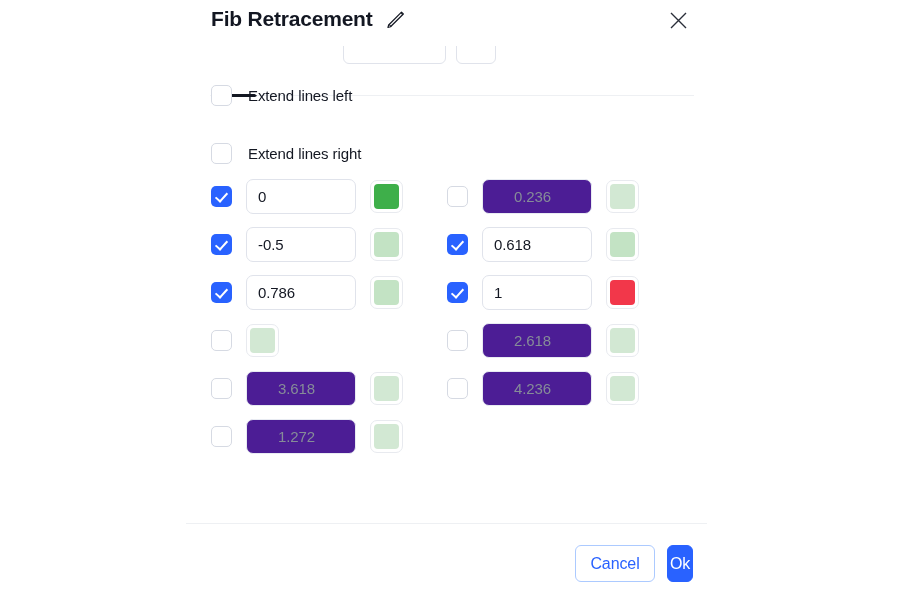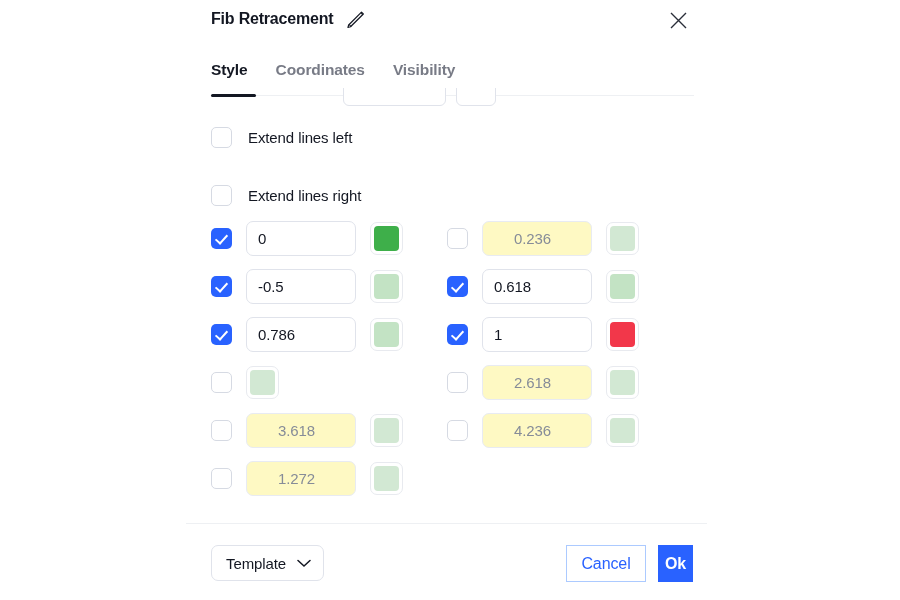--- a/index.html
+++ b/index.html
@@ -35,21 +35,21 @@
   }
   .title-wrap {
     position: absolute;
     left: 211px;
     top: 5px;
     display: flex;
     align-items: center;
     gap: 12px;
   }
   .title {
-    font-size: 16px;
+    font-size: 21px;
     font-weight: bold;
     letter-spacing: -0.2px;
     color: #131722;
     line-height: 28px;
   }
   .pencil-icon {
     width: 22px;
     height: 22px;
     display: block;
     cursor: pointer;
@@ -205,21 +205,21 @@
     border: 1px solid #e0e3eb;
     background: #ffffff;
     font-family: "Liberation Sans", sans-serif;
     font-size: 15px;
     color: #131722;
     padding: 0 11px;
     outline: none;
     letter-spacing: -0.1px;
   }
   .level-input.disabled {
-    background: #fef9c3;
+    background: #4c1d95;
     border-color: #e8ebf2;
     color: #868c98;
     padding-left: 31px;
   }
   .swatch {
     width: 33px;
     height: 33px;
     box-sizing: border-box;
     border-radius: 7px;
     border: 1px solid #e8eaef;
@@ -272,38 +272,38 @@
     top: 22px;
     display: flex;
     gap: 12px;
   }
   .btn {
     height: 37px;
     box-sizing: border-box;
     display: flex;
     align-items: center;
     justify-content: center;
-    border-radius: 0;
+    border-radius: 6px;
     font-size: 16px;
     font-family: "Liberation Sans", sans-serif;
     cursor: pointer;
     letter-spacing: -0.1px;
   }
   .btn-cancel {
     width: 80px;
     border: 1px solid #accaff;
     background: #ffffff;
     color: #2962ff;
   }
   .btn-ok {
-    width: 35px;
+    width: 26px;
     border: 1px solid #2962ff;
     background: #2962ff;
     color: #ffffff;
-    font-weight: bold;
+    font-weight: normal;
   }
 </style>
 </head>
 <body>
 
 <div class="dialog">
 
   <div class="header">
     <div class="title-wrap">
       <div class="title">Fib Retracement</div>
@@ -313,27 +313,20 @@
         <path d="M4.3 17.8 L6.7 20.2" fill="none" stroke="#131722" stroke-width="1.1"></path>
       </svg>
     </div>
     <div class="close-btn">
       <svg width="19" height="19" viewBox="0 0 19 19">
         <path d="M2 2 L17 17 M17 2 L2 17" stroke="#2a2e39" stroke-width="1.4" fill="none"></path>
       </svg>
     </div>
   </div>
 
-  <div class="tabs-row">
-    <div class="tabs">
-      <div class="tab active">Style</div>
-      <div class="tab">Coordinates</div>
-      <div class="tab">Visibility</div>
-    </div>
-  </div>
   <div class="tab-baseline"></div>
   <div class="tab-underline"></div>
 
   <div class="body">
 
     <div class="clipped-row">
       <div class="clipped-box wide"></div>
       <div class="clipped-box narrow"></div>
     </div>
 
@@ -436,26 +429,20 @@
             <i style="background: rgb(210, 232, 211);"></i>
           </span>
       </div>
 
     </div>
   </div>
 
   <div class="footer">
     <div class="footer-divider"></div>
 
-    <div class="template-btn">
-      <span>Template</span>
-      <svg width="14" height="9" viewBox="0 0 14 9">
-        <path d="M1 1.5 L7 7 L13 1.5" fill="none" stroke="#131722" stroke-width="1.5" stroke-linecap="round"></path>
-      </svg>
-    </div>
 
     <div class="actions">
       <div class="btn btn-cancel">Cancel</div>
       <div class="btn btn-ok">Ok</div>
     </div>
   </div>
 
 </div>
 
 </body></html>

